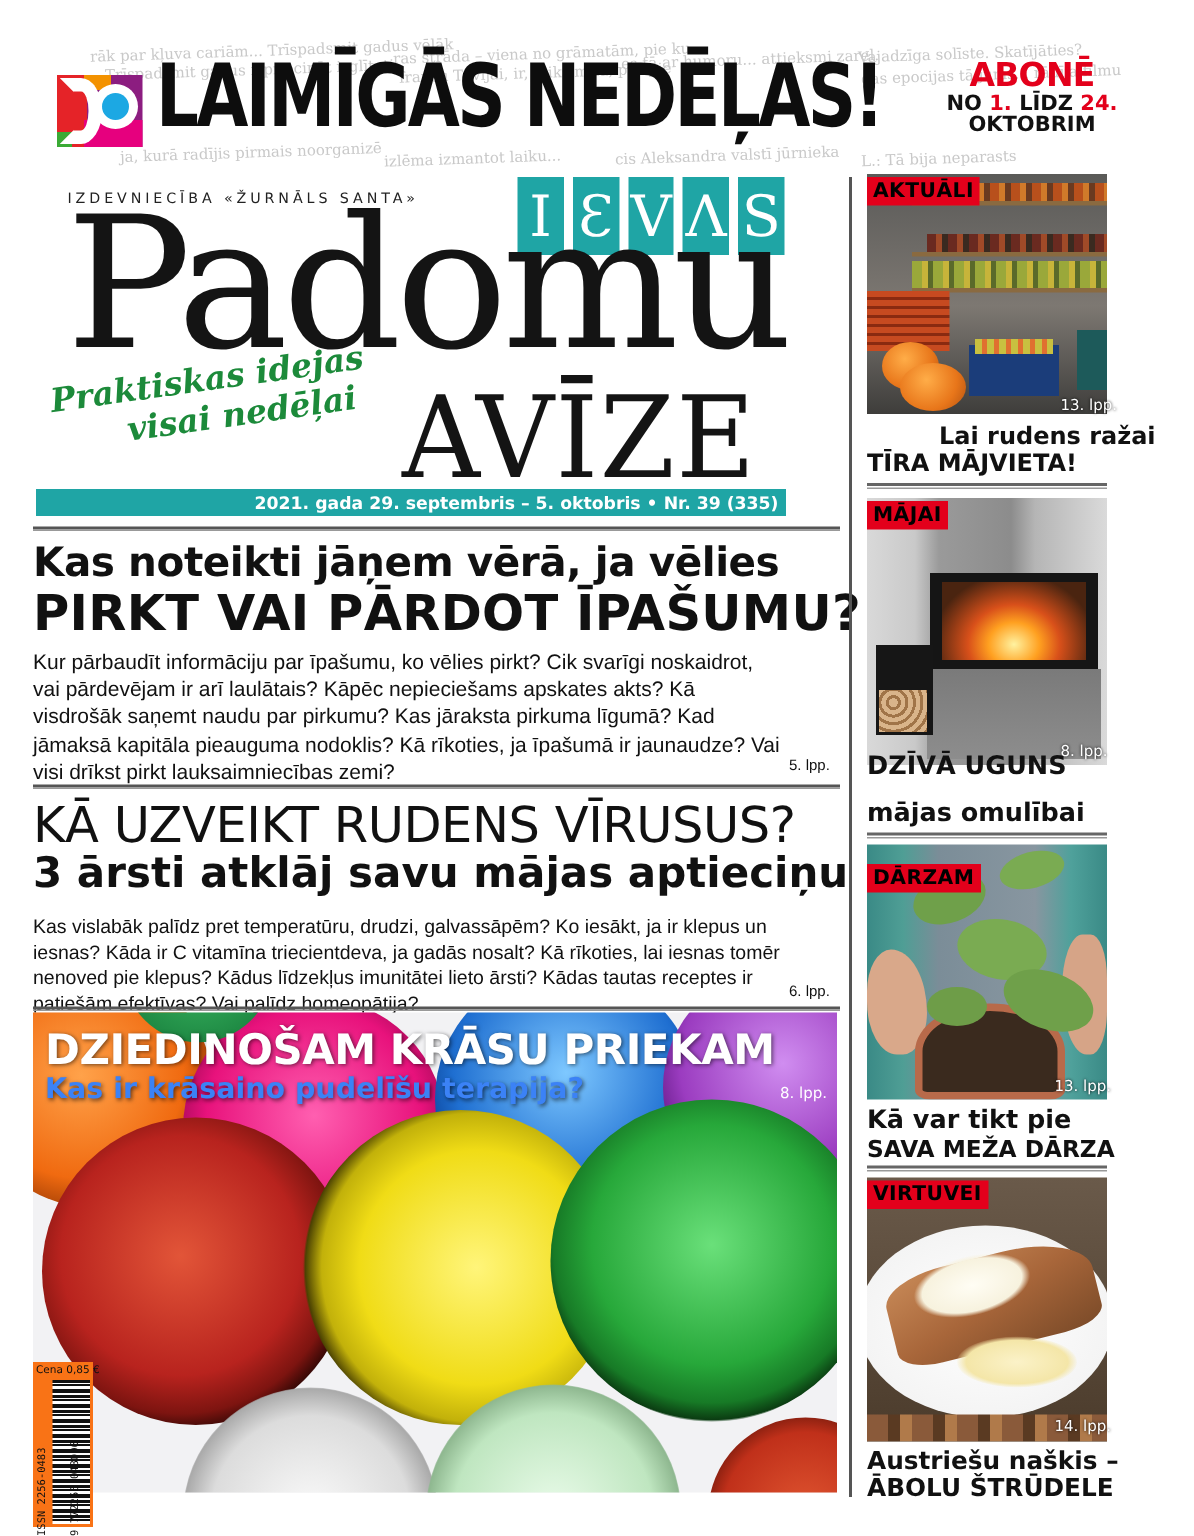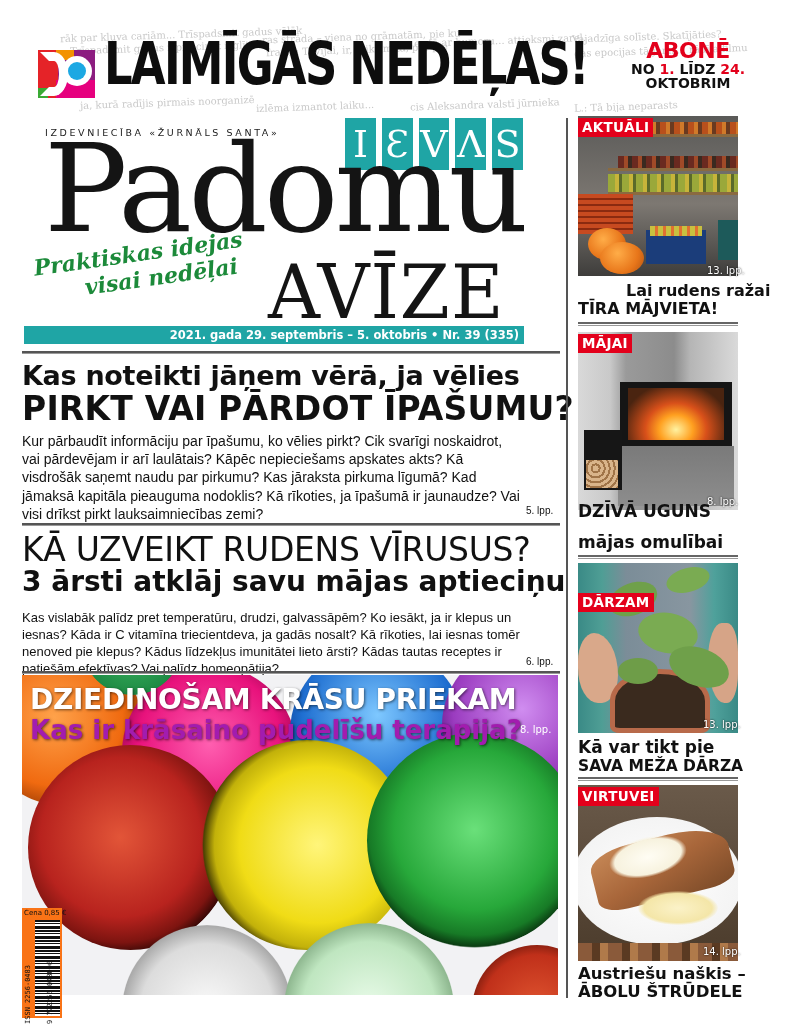--- a/index.html
+++ b/index.html
@@ -41,33 +41,33 @@
   .art1-h2 { position: absolute; left: 22px; top: 392px; font-weight: 900; font-size: 33px; letter-spacing: 0.2px; color: #111; line-height: 1; white-space: nowrap; }
   .art-body { position: absolute; font-size: 14px; line-height: 18.2px; color: #111; font-family: "Liberation Sans", sans-serif; }
   .page-ref { position: absolute; font-size: 10px; color: #111; font-family: "Liberation Sans", sans-serif; }
   .art2-h1 { position: absolute; left: 22px; top: 533px; font-weight: normal; font-size: 33px; letter-spacing: -0.3px; color: #111; line-height: 1; white-space: nowrap; }
   .art2-h2 { position: absolute; left: 22px; top: 568px; font-weight: bold; font-size: 28px; color: #111; line-height: 1; white-space: nowrap; }
 
   
   .feature { position: absolute; left: 22px; top: 675px; width: 536px; height: 320px; overflow: hidden; background: #f2f2f4; }
   .bottle { position: absolute; border-radius: 50%; }
   .feature-title { position: absolute; left: 30px; top: 683px; font-weight: bold; font-size: 28px; color: #fff; text-shadow: 1px 1px 3px rgba(0,0,0,0.55); white-space: nowrap; letter-spacing: -0.3px; }
-  .feature-sub { position: absolute; left: 30px; top: 715px; font-weight: 900; font-size: 26px; color: #a21caf; text-shadow: 1px 1px 3px rgba(0,0,0,0.6); white-space: nowrap; }
+  .feature-sub { position: absolute; left: 30px; top: 715px; font-weight: 900; font-size: 19px; color: #3b82f6; text-shadow: 1px 1px 3px rgba(0,0,0,0.6); white-space: nowrap; }
   .feature-page { position: absolute; left: 520px; top: 724px; font-size: 10px; color: #fff; }
   .barcode { position: absolute; left: 22px; top: 908px; width: 40px; height: 110px; background: #f97316; }
   .barcode .price { position: absolute; left: 2px; top: 1px; font-size: 7px; white-space: nowrap; }
   .barcode .bars { position: absolute; left: 13px; top: 12px; width: 25px; height: 96px;
     background: repeating-linear-gradient(to bottom, #111 0 2px, #fff 2px 3px, #111 3px 4px, #fff 4px 6px, #111 6px 9px, #fff 9px 10px); }
   .barcode .issn { position: absolute; left: -44px; top: 62px; width: 100px; font-size: 7px; transform: rotate(-90deg); white-space: nowrap; font-family: "DejaVu Sans Mono", monospace; }
   .barcode .ean { position: absolute; left: -22px; top: 62px; width: 100px; font-size: 7px; transform: rotate(-90deg); white-space: nowrap; font-family: "DejaVu Sans Mono", monospace; }
 
   
   .vline { position: absolute; left: 566px; top: 118px; width: 0; height: 880px; border-left: 2px solid #555; }
   .side-img { position: absolute; left: 578px; width: 160px; overflow: hidden; }
-  .side-label { position: absolute; left: 578px; background: #e3001b; color: #ffffff; font-weight: 900; font-size: 13.5px; padding: 1px 4px; letter-spacing: 0.3px; line-height: 17px; }
+  .side-label { position: absolute; left: 578px; background: #e3001b; color: #000000; font-weight: 900; font-size: 13.5px; padding: 1px 4px; letter-spacing: 0.3px; line-height: 17px; }
   .side-page { position: absolute; font-size: 10px; color: #fff; text-shadow: 0 0 2px #000; text-align: center; }
   .side-h { position: absolute; left: 578px; font-weight: bold; color: #111; line-height: 18px; font-size: 16px; white-space: nowrap; }
   .side-rule { position: absolute; left: 578px; width: 160px; border-top: 2px solid #666; border-bottom: 1px solid #999; height: 4px; }
 </style>
 </head>
 <body>
 
 <div class="banner">
   <div class="banner-bgtext" style="left:60px;top:28px;">rāk par   kļuva cariām... Trīspadsmit gadus vēlāk</div>
   <div class="banner-bgtext" style="left:70px;top:41px;">Trīspadsmit gadus izpriecināt izglītoti,</div>
@@ -193,21 +193,21 @@
 <div class="side-img" style="top:563px;height:170px;background:linear-gradient(90deg,#3a8a86 0,#4f9e95 15%,#7b8d98 30%,#8896a0 70%,#4fa19b 85%,#3a8a86 100%);">
   <div style="position:absolute;left:0;top:70px;width:40px;height:70px;background:#d9a88a;border-radius:40% 60% 40% 50%;"></div>
   <div style="position:absolute;left:130px;top:60px;width:30px;height:80px;background:#d6a487;border-radius:50% 40% 40% 60%;"></div>
   <div style="position:absolute;left:32px;top:106px;width:100px;height:64px;background:#3a2a1e;border-radius:50% 50% 10% 10%;border:5px solid #b86a4a;"></div>
   <div style="position:absolute;left:30px;top:20px;width:50px;height:32px;background:#6fa04a;border-radius:50%;transform:rotate(-20deg);"></div>
   <div style="position:absolute;left:60px;top:50px;width:60px;height:40px;background:#7aab52;border-radius:50%;transform:rotate(10deg);"></div>
   <div style="position:absolute;left:90px;top:85px;width:62px;height:38px;background:#6fa04a;border-radius:50%;transform:rotate(20deg);"></div>
   <div style="position:absolute;left:40px;top:95px;width:40px;height:26px;background:#6e9d48;border-radius:50%;"></div>
   <div style="position:absolute;left:88px;top:5px;width:44px;height:24px;background:#7aab52;border-radius:50%;transform:rotate(-15deg);"></div>
 </div>
-<div class="side-label" style="top:593px;">DĀRZAM</div>
+<div class="side-label" style="top:576px;">DĀRZAM</div>
 <div class="side-page" style="left:703px;top:719px;">13. lpp.</div>
 <div class="side-h" style="top:738px;font-size:17px;">Kā var tikt pie</div>
 <div class="side-h" style="top:757px;font-size:15.5px;">SAVA MEŽA DĀRZA</div>
 <div class="side-rule" style="top:777px;"></div>
 
 <div class="side-img" style="top:785px;height:176px;background:linear-gradient(180deg,#6a5a4a 0,#4b3b2b 100%);">
   <div style="position:absolute;left:-6px;top:32px;width:170px;height:128px;border-radius:50%;background:radial-gradient(ellipse,#ffffff 0,#f4f4f4 70%,#d8d8d8 80%);"></div>
   <div style="position:absolute;left:14px;top:52px;width:140px;height:62px;background:linear-gradient(160deg,#c88a58,#a8663a 50%,#7a4a28);border-radius:30% 40% 20% 20%;transform:rotate(-14deg);"></div>
   <div style="position:absolute;left:30px;top:52px;width:80px;height:40px;background:radial-gradient(ellipse,#fffdf4 0,#f7f2de 60%,transparent 70%);transform:rotate(-14deg);"></div>
   <div style="position:absolute;left:60px;top:106px;width:80px;height:34px;border-radius:50%;background:radial-gradient(ellipse,#fbf2c8 0,#f4e6a8 60%,transparent 72%);"></div>

